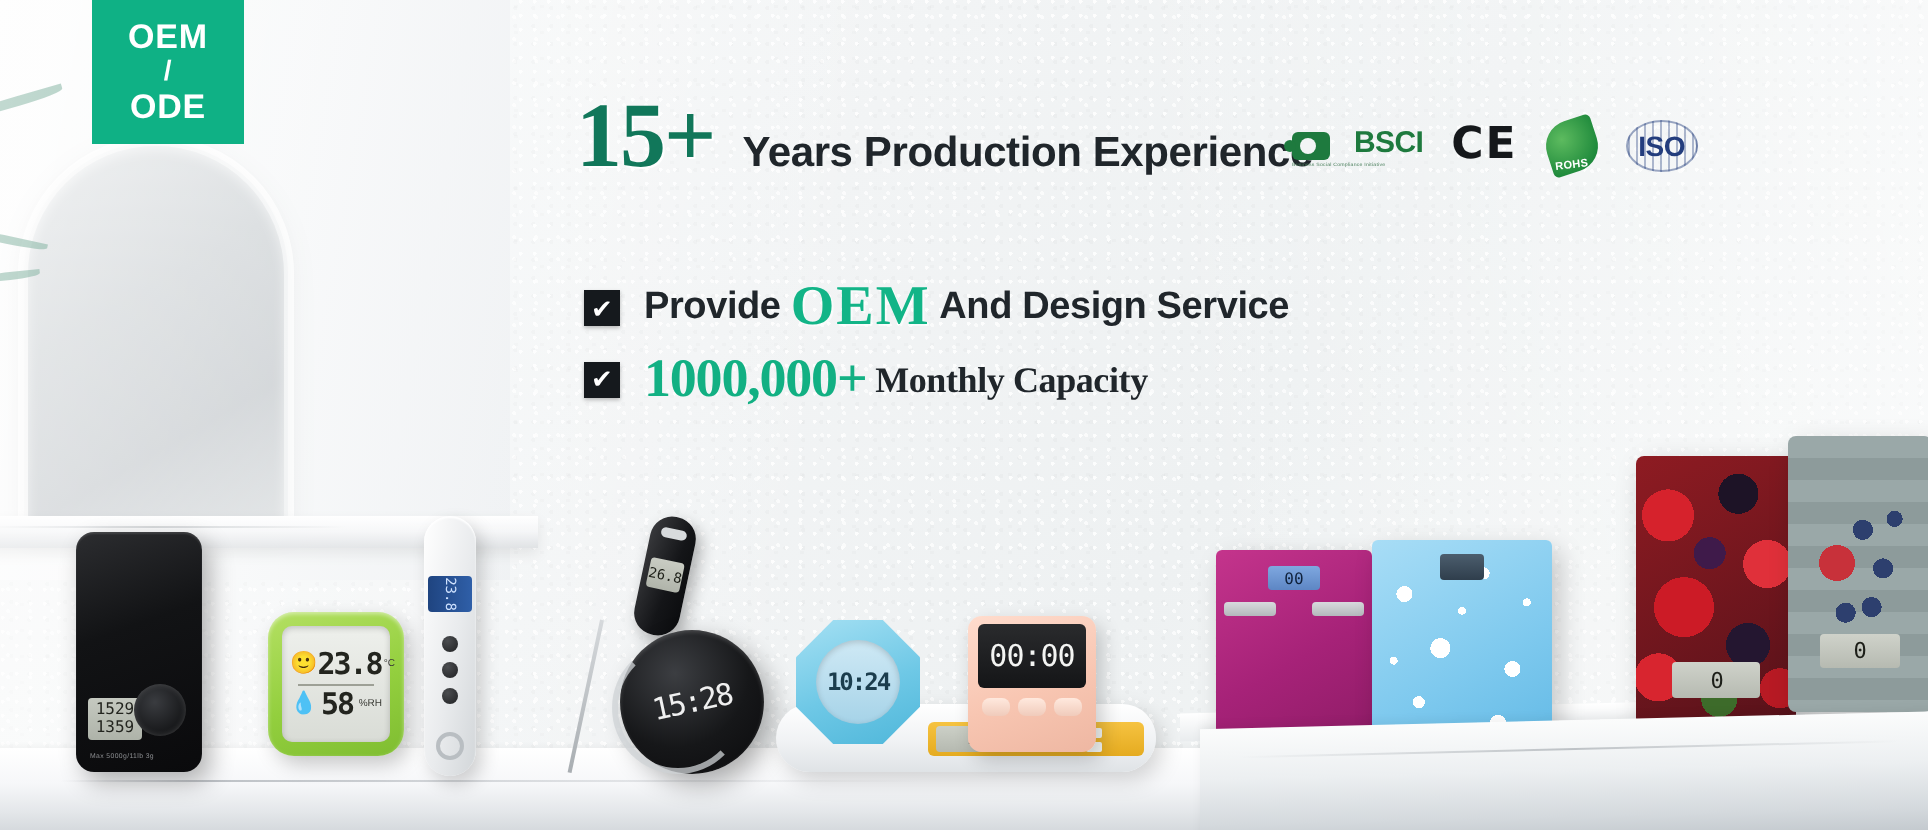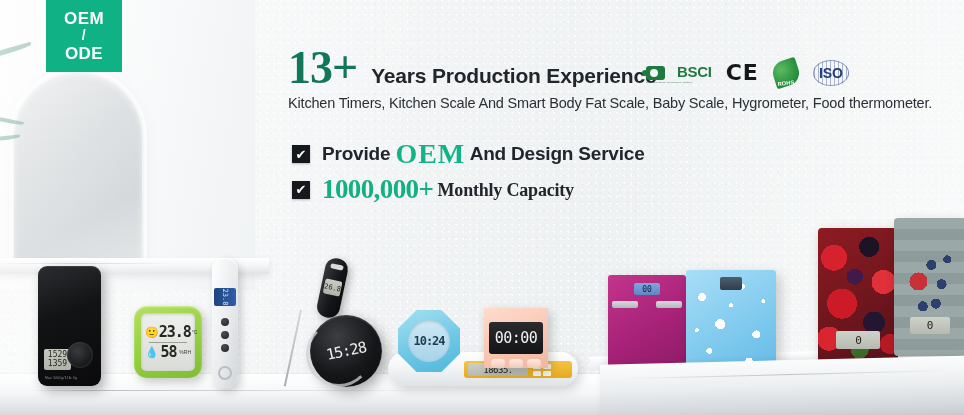--- a/index.html
+++ b/index.html
@@ -292,24 +292,24 @@
     background: linear-gradient(180deg,#cfe9f5,#a6d3e8);
     display:flex; align-items:center; justify-content:center;
     box-shadow: inset 0 1px 3px rgba(0,0,0,.18);
   }
   .oct-timer .ot {
     font-family:"DejaVu Sans Mono", monospace; font-size:12px; font-weight:bold;
     color:#1b3d4d; letter-spacing:-1px;
   }
   
   .pink-timer {
-    left:484px; top:308px; width:64px; height:60px; border-radius:0;
+    left:484px; top:308px; width:64px; height:68px; border-radius:7px;
     background: linear-gradient(160deg,#ffdccd 0%,#f8c6b2 55%,#eeb7a2 100%);
     box-shadow: 3px 4px 10px rgba(0,0,0,.2);
-    padding:14px 5px;
+    padding:4px 5px;
   }
   .pink-timer .pscreen {
     width:100%; height:32px; border-radius:3px;
     background: linear-gradient(180deg,#2a2b2d,#141517);
     display:flex; align-items:center; justify-content:center;
     font-family:"DejaVu Sans Mono", monospace; font-size:15px; color:#f3f4f2;
     letter-spacing:-.5px;
   }
   .pink-timer .btns { display:flex; justify-content:space-around; margin-top:5px; }
   .pink-timer .pb { width:14px; height:9px; border-radius:4px;
@@ -446,21 +446,21 @@
   <div class="marble-a"></div>
   <div class="wall2"></div>
 
   <div class="oem-badge">
     <span>OEM</span>
     <span class="slash">/</span>
     <span>ODE</span>
   </div>
 
   <div class="headline-row">
-    <span class="big15">13+</span>
+    <span class="big15">15+</span>
     <span class="headline-txt">Years Production Experience</span>
   </div>
 
   <div class="certs">
     <div class="cert bsci">
       <div class="bsci-row">
         <span class="bsci-cam"></span>
         <span class="bsci-word">BSCI</span>
       </div>
       <span class="bsci-sub">Business Social Compliance Initiative</span>
@@ -471,21 +471,20 @@
     <div class="cert rohs">
       <span class="rohs-leaf"></span>
       <span class="rohs-txt">ROHS</span>
     </div>
     <div class="cert iso">
       <span class="iso-globe"></span>
       <span class="iso-word">ISO</span>
     </div>
   </div>
 
-  <div class="subtitle">Kitchen Timers, Kitchen Scale And Smart Body Fat Scale, Baby Scale, Hygrometer, Food thermometer.</div>
 
   <div class="bullet bullet1">
     <span class="chk">✔</span>
     <span class="b-text">
       <span>Provide</span>
       <span class="oem-word">OEM</span>
       <span>And Design Service</span>
     </span>
   </div>
 

